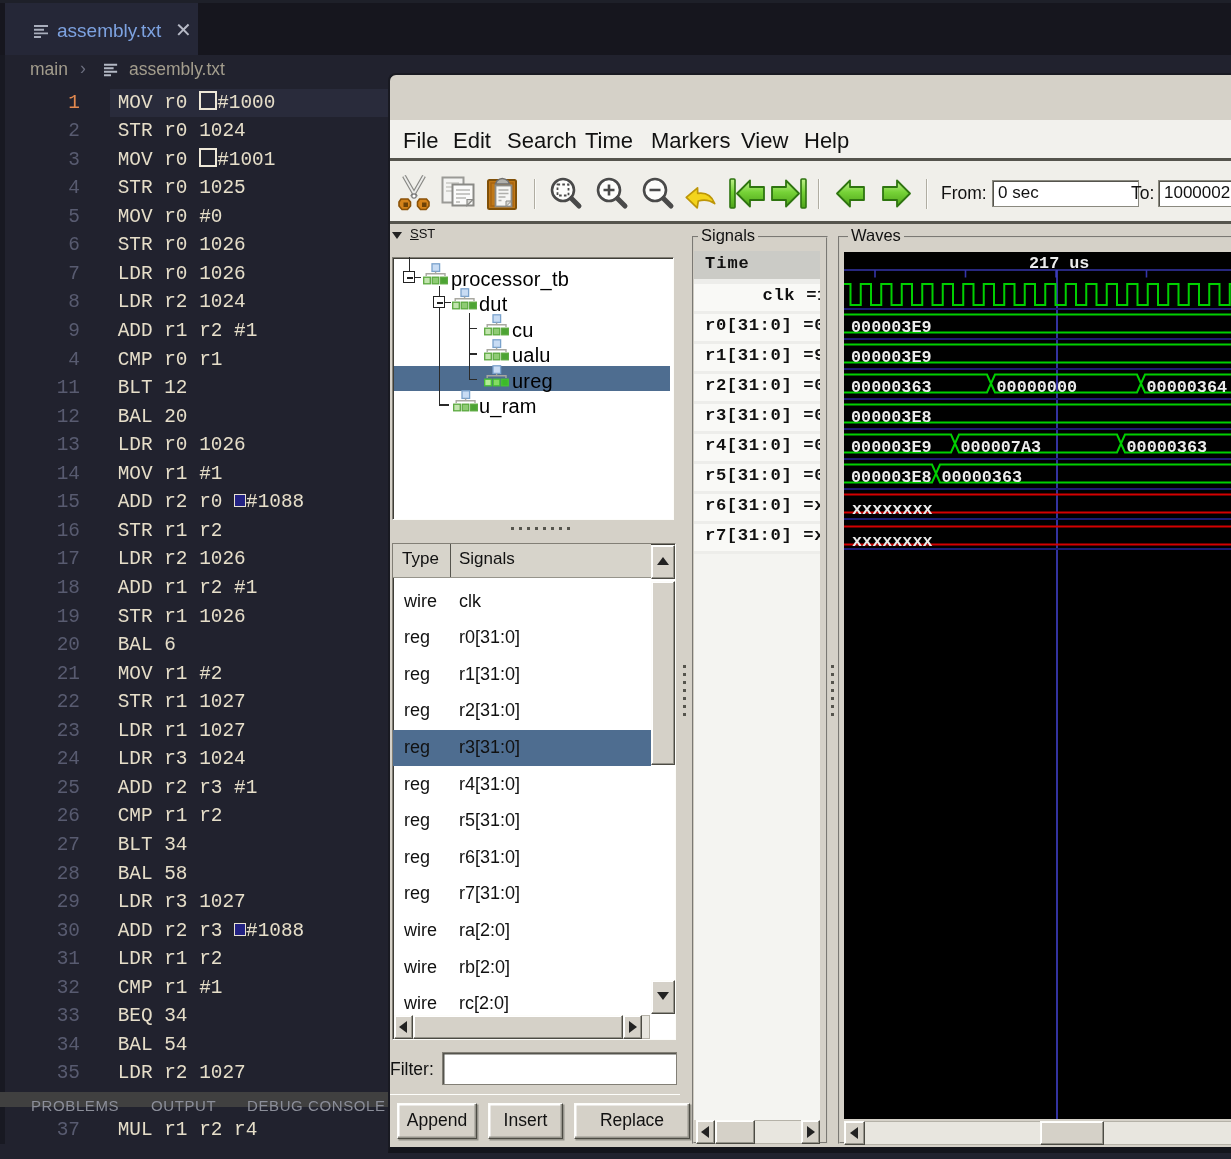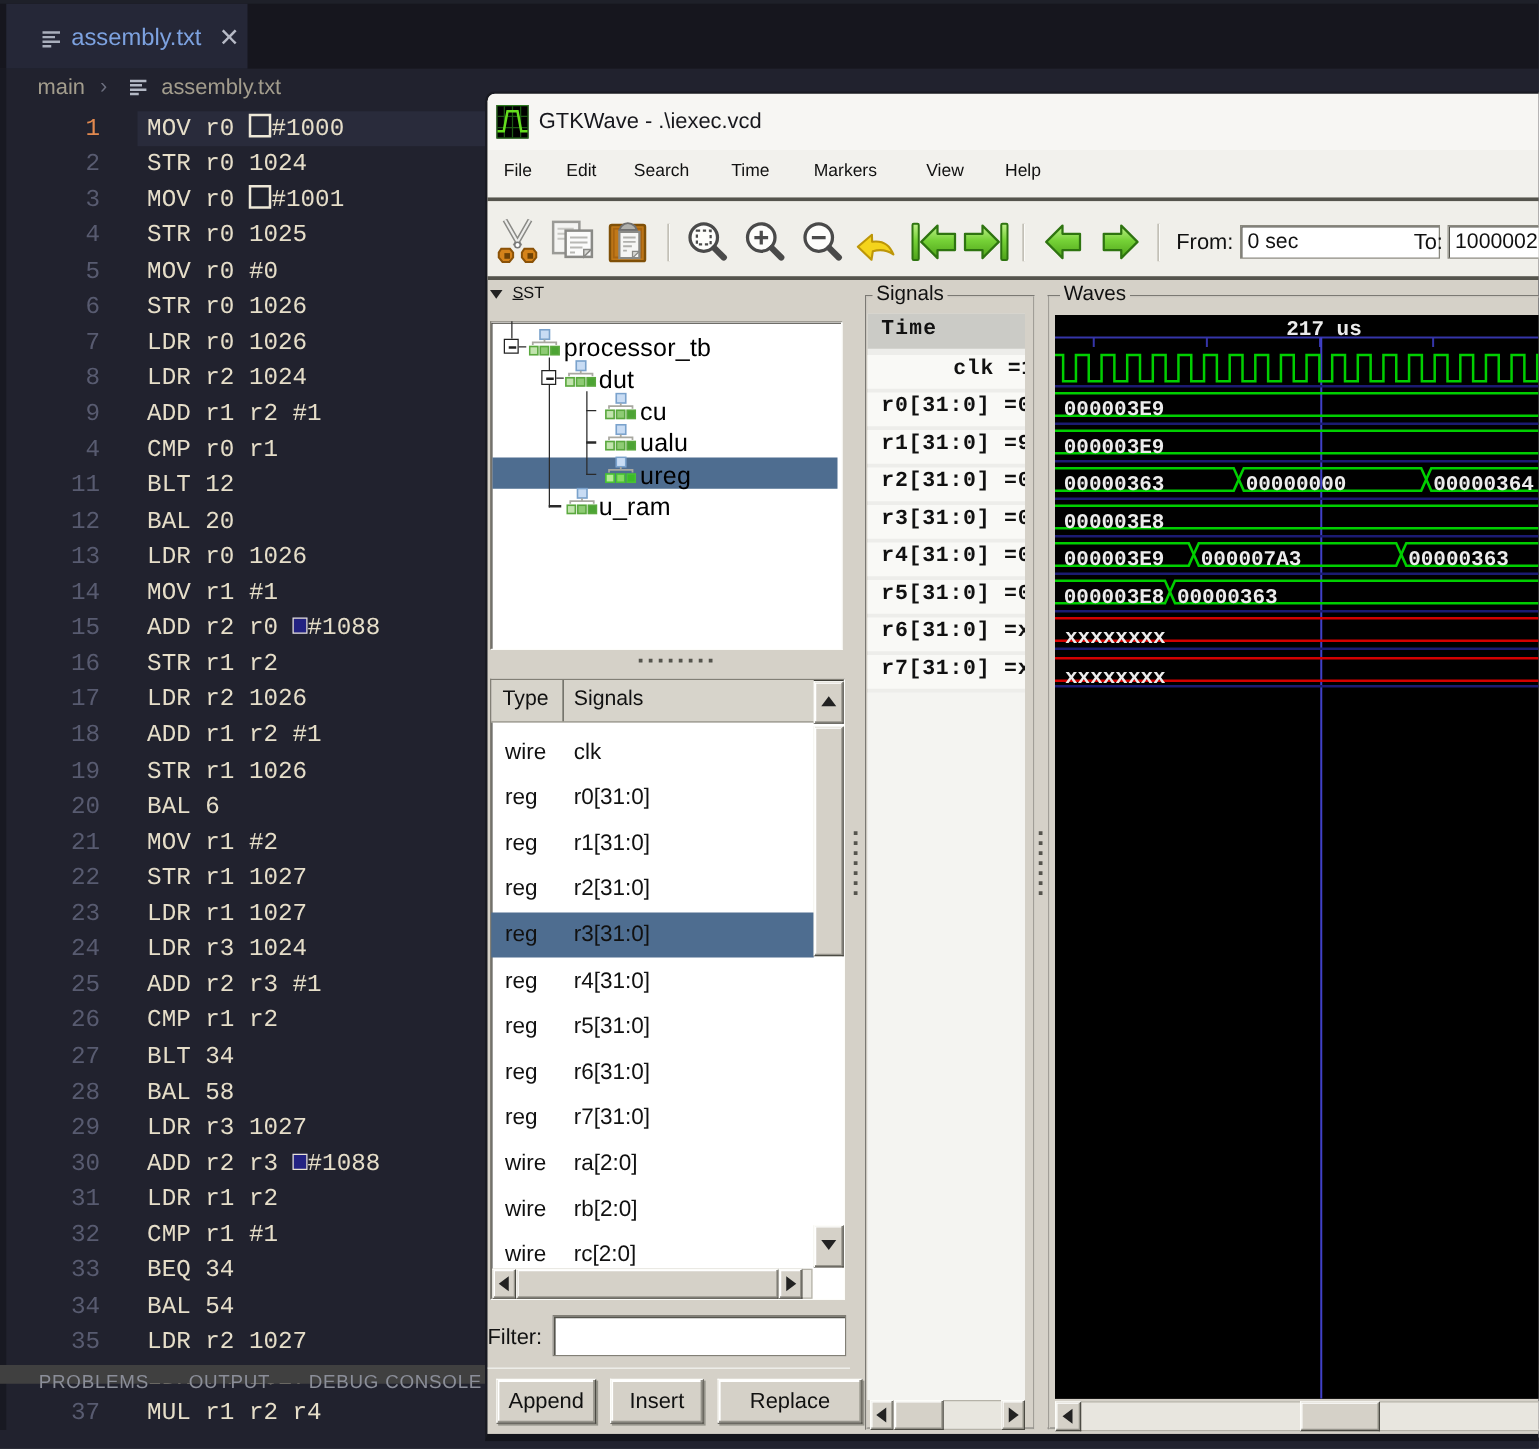--- a/index.html
+++ b/index.html
@@ -21,21 +21,21 @@
 #panel{position:absolute;left:0;top:1092px;width:100%;height:15px;background:#404040}
 .ptab{position:absolute;top:5px;font-size:15px;letter-spacing:0.6px;color:#8b8e99}
 #leftstrip{position:absolute;left:0;top:55px;width:5px;height:1089px;background:#181922}
 
 #win{position:absolute;left:388px;top:73px;width:843px;height:1080px;background:#d5d1c8;
  border-left:2px solid #191a22;border-top:2px solid #191a22;border-bottom:6px solid #14151c;
  border-radius:8px 0 0 0;overflow:hidden;font-size:17px;color:#111}
 #titlebar{position:absolute;left:0;top:0;width:100%;height:45px;background:#f7f6f3}
 #title{position:absolute;left:41px;top:11px;font-size:17.5px;color:#17171c}
 #menubar{position:absolute;left:0;top:45px;width:100%;height:38px;background:#f2f1ed}
-.mi{position:absolute;top:8px;font-size:14px}
+.mi{position:absolute;top:8px;font-size:22px}
 #sep1{position:absolute;left:0;top:83px;width:100%;height:2.5px;background:#55544d}
 #toolbar{position:absolute;left:0;top:85.5px;width:100%;height:60.5px;background:#f0efea}
 #sep2{position:absolute;left:0;top:146px;width:100%;height:3px;background:#55544d}
 .tsep{position:absolute;top:104px;width:2px;height:30px;background:#b0ada2;border-right:1px solid #fbfbf8}
 .tollbl{position:absolute;top:108px;font-size:17.5px}
 .tinput{position:absolute;top:105px;height:27px;background:#fff;border:1px solid #8a897f;
  box-shadow:inset 1px 1px 0 #55544d;font-size:17px;padding:2px 5px;font-family:"Liberation Sans",sans-serif}
 
 #sstlbl{position:absolute;left:20px;top:151px;font-size:13px}
 #ssttri{position:absolute;left:2px;top:157px;width:0;height:0;border-left:5.5px solid transparent;border-right:5.5px solid transparent;border-top:7px solid #222}
@@ -130,29 +130,20 @@
 <div id="leftstrip"></div>
 <div id="panel">
     <div class="ptab" style="left:31px">PROBLEMS</div>
 <div class="ptab" style="left:151px">OUTPUT</div>
 <div class="ptab" style="left:247px">DEBUG CONSOLE</div>
 <div class="ptab" style="left:409px">TERMINAL</div>
 <div class="ptab" style="left:505px">PORTS</div>
   </div>
 
 <div id="win">
-  <div id="titlebar">
-      <svg width="26" height="27" viewBox="0 0 26 27" style="position:absolute;left:7px;top:9px">
-<rect x="0" y="0" width="26" height="27" fill="#000"></rect>
-<rect x="0.5" y="0.5" width="25" height="26" fill="none" stroke="#2c7a1e" stroke-width="1"></rect>
-<path d="M6.5,1 V26 M13,1 V26 M19.5,1 V26 M1,9 H25 M1,18 H25" stroke="#1d5a14" stroke-width="1" fill="none"></path>
-<path d="M1,21 H6 L9,5 H17 L20,21 H25" stroke="#64dd1e" stroke-width="2" fill="none"></path>
-</svg>
-      <span id="title">GTKWave - .\iexec.vcd</span>
-    </div>
   <div id="menubar">
     <span class="mi" style="left:13px">File</span>
     <span class="mi" style="left:63px">Edit</span>
     <span class="mi" style="left:117px">Search</span>
     <span class="mi" style="left:195px">Time</span>
     <span class="mi" style="left:261px">Markers</span>
     <span class="mi" style="left:351px">View</span>
     <span class="mi" style="left:414px">Help</span>
   </div>
   <div id="sep1"></div>
@@ -238,21 +229,21 @@
         <linearGradient id="gg489" x1="0" y1="0" x2="0" y2="1">
           <stop offset="0" stop-color="#c0f08c"></stop>
           <stop offset="0.45" stop-color="#76d237"></stop>
           <stop offset="1" stop-color="#4ea319"></stop>
         </linearGradient>
       </defs>
       <path d="M31,16.5 L18,3.5 V10 H4 V23 H18 V29.5 Z" fill="url(#gg489)" stroke="#2e7410" stroke-width="1.8" stroke-linejoin="round"></path>
     </svg>
   <div class="tsep" style="left:536px"></div>
   <span class="tollbl" style="left:551px">From:</span>
-  <div class="tinput" style="left:602px;width:160px">0 sec</div>
+  <div class="tinput" style="left:602px;width:147px">0 sec</div>
   <span class="tollbl" style="left:741px">To:</span>
   <div class="tinput" style="left:768px;width:80px">1000002</div>
   <div id="sep2"></div>
 
   <div id="ssttri"></div>
     <span id="sstlbl"><u>S</u>ST</span>
   <div id="treebox" class="sunk"></div>
   <div style="position:absolute;left:4px;top:290.5px;width:276px;height:25px;background:#4e6d90"></div>
 <div style="position:absolute;left:18.5px;top:182px;width:1.6px;height:14px;background:#2a2a2a"></div>
 <div style="position:absolute;left:13px;top:196px;width:12px;height:12px;background:#fff;border:1.4px solid #222"></div>

